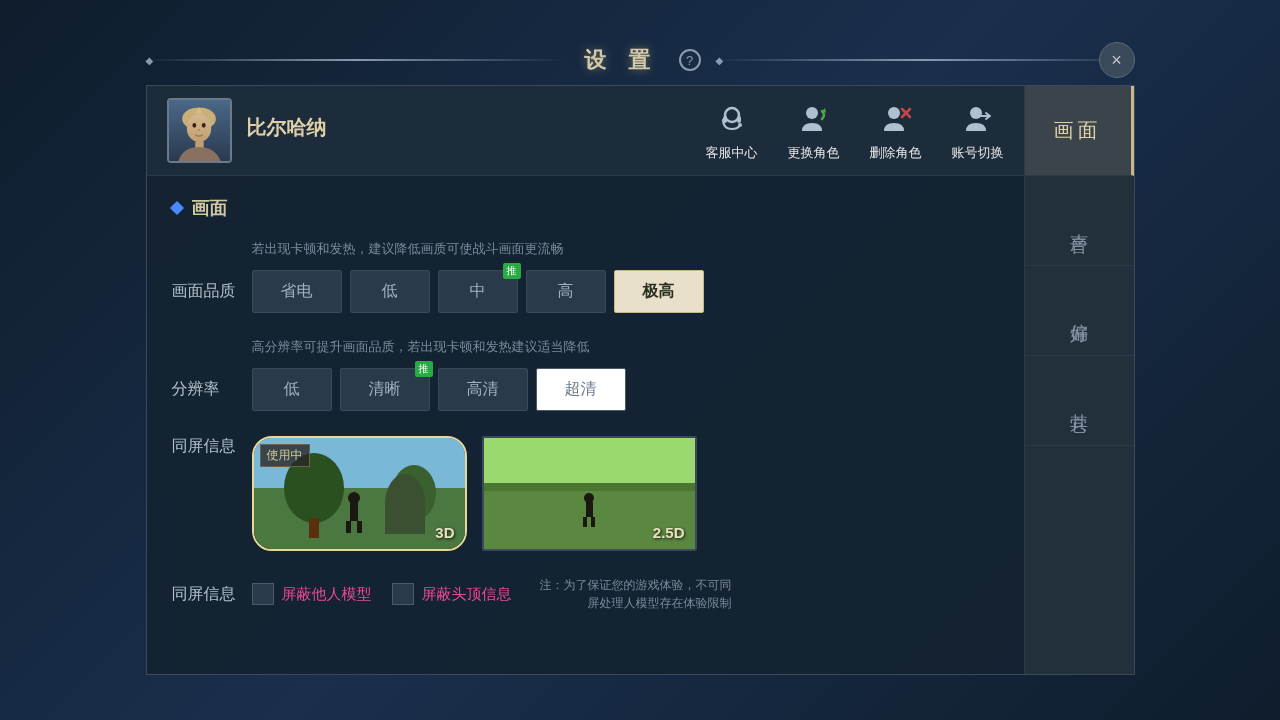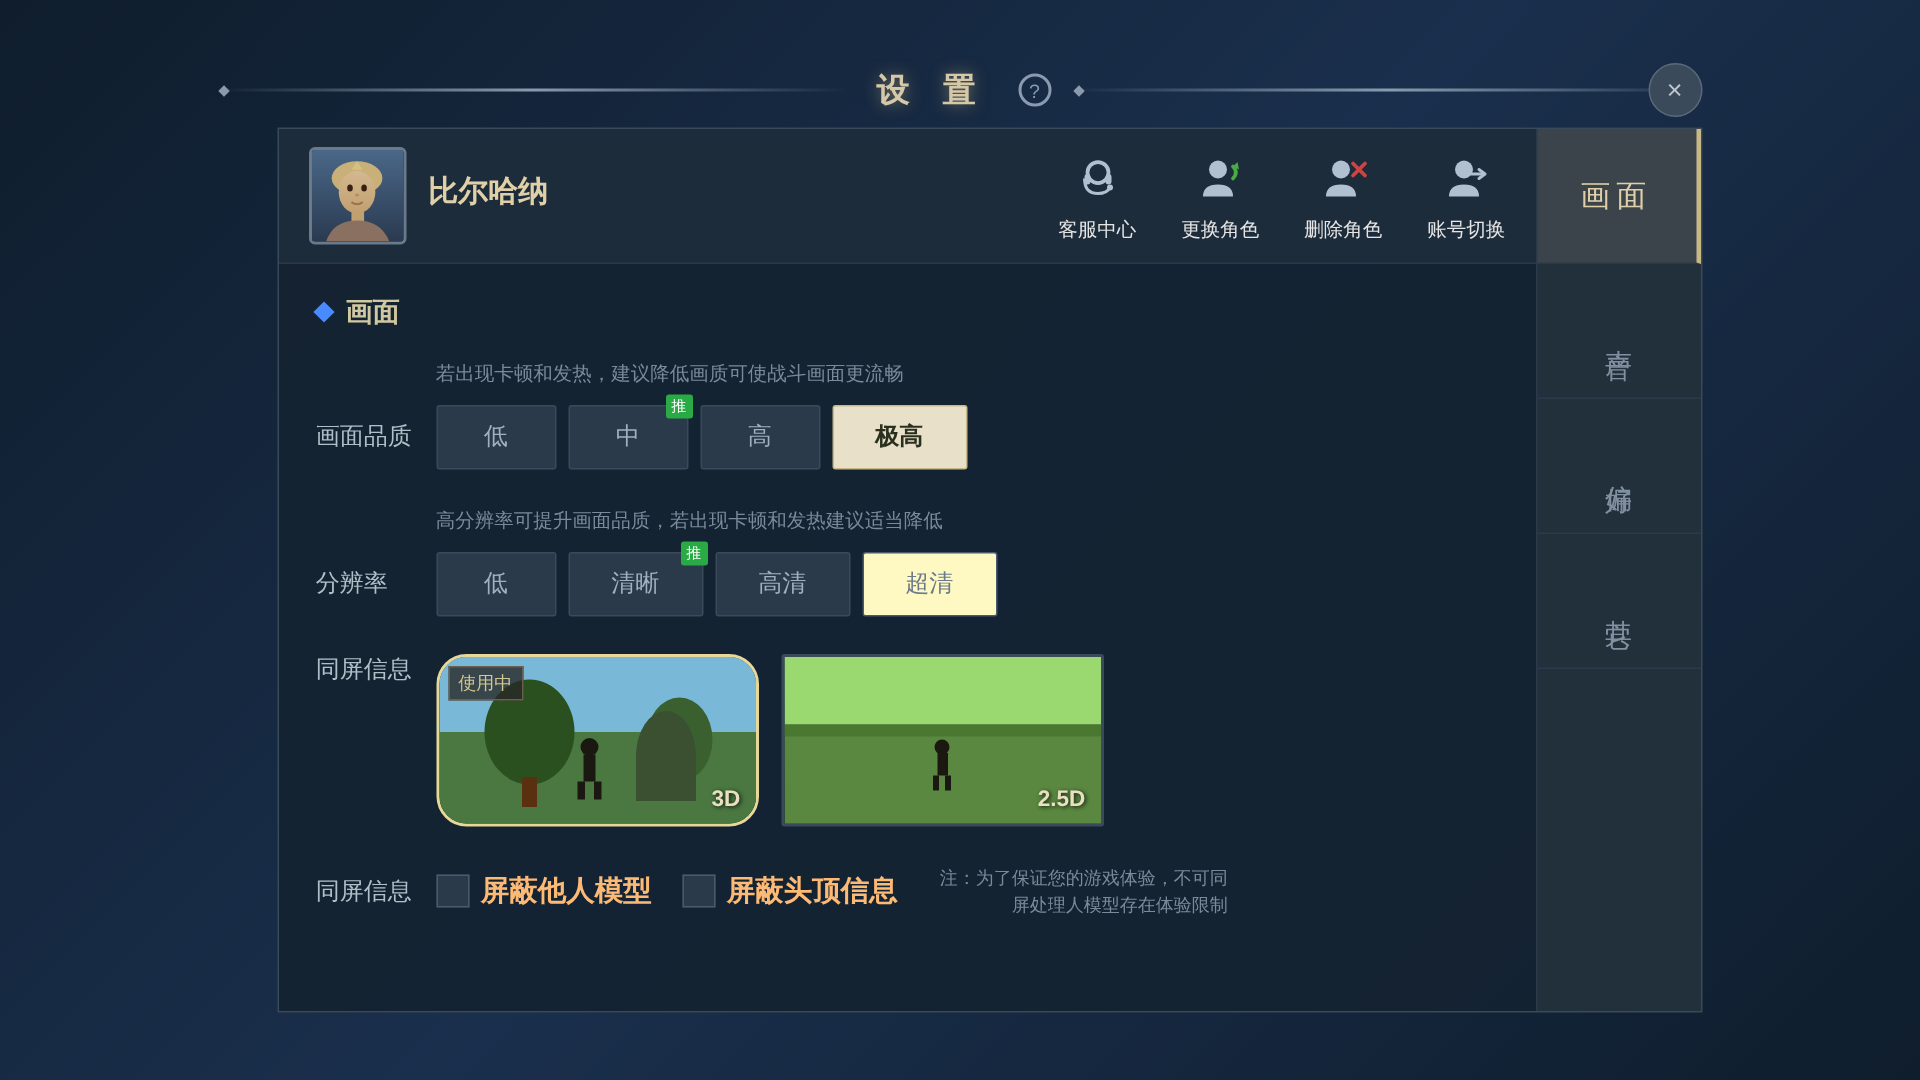--- a/index.html
+++ b/index.html
@@ -93,21 +93,20 @@
       color: #c0c8d0;
       font-size: 18px;
     }
 
     
     .main-body {
       display: flex;
       height: 590px;
       background: rgba(20, 35, 50, 0.95);
       border: 1px solid #3a4a5a;
-      margin-left: 39px;
     }
 
     
     .content-area {
       flex: 1;
       display: flex;
       flex-direction: column;
     }
 
     
@@ -267,21 +266,21 @@
       top: -8px;
       right: -4px;
       background: #2aaa44;
       color: white;
       font-size: 10px;
       padding: 1px 4px;
       border-radius: 2px;
     }
 
     .opt-btn.disabled-light {
-      background: #fef9c3;
+      background: #ffffff;
       color: #6a7a8a;
       border-color: #4a5a6a;
       cursor: not-allowed;
     }
 
     
     .game-view-row {
       display: flex;
       align-items: flex-start;
       gap: 0;
@@ -401,23 +400,22 @@
       height: 22px;
       background: #2a3a4a;
       border: 1px solid #4a5a6a;
       display: flex;
       align-items: center;
       justify-content: center;
       flex-shrink: 0;
     }
 
     .checkbox-label {
-      color: #fdba74;
-      font-size: 19px;
-      font-weight: bold;
+      color: #ec4899;
+      font-size: 15px;
     }
 
     .note-text {
       color: #7a8a9a;
       font-size: 12px;
       line-height: 1.5;
       margin-left: auto;
       max-width: 200px;
       text-align: right;
     }
@@ -581,20 +579,21 @@
         <div class="section-title">
           <div class="section-diamond"></div>
           <span class="section-label">画面</span>
         </div>
 
         <div class="settings-row">
           <div class="row-hint">若出现卡顿和发热，建议降低画质可使战斗画面更流畅</div>
           <div class="row-content">
             <div class="row-label">画面品质</div>
             <div class="option-buttons">
+              <button class="opt-btn">省电</button>
               <button class="opt-btn">低</button>
               <button class="opt-btn" style="position:relative">
                 <span>中</span>
                 <span class="badge-tag">推</span>
               </button>
               <button class="opt-btn">高</button>
               <button class="opt-btn active">极高</button>
             </div>
           </div>
         </div>

